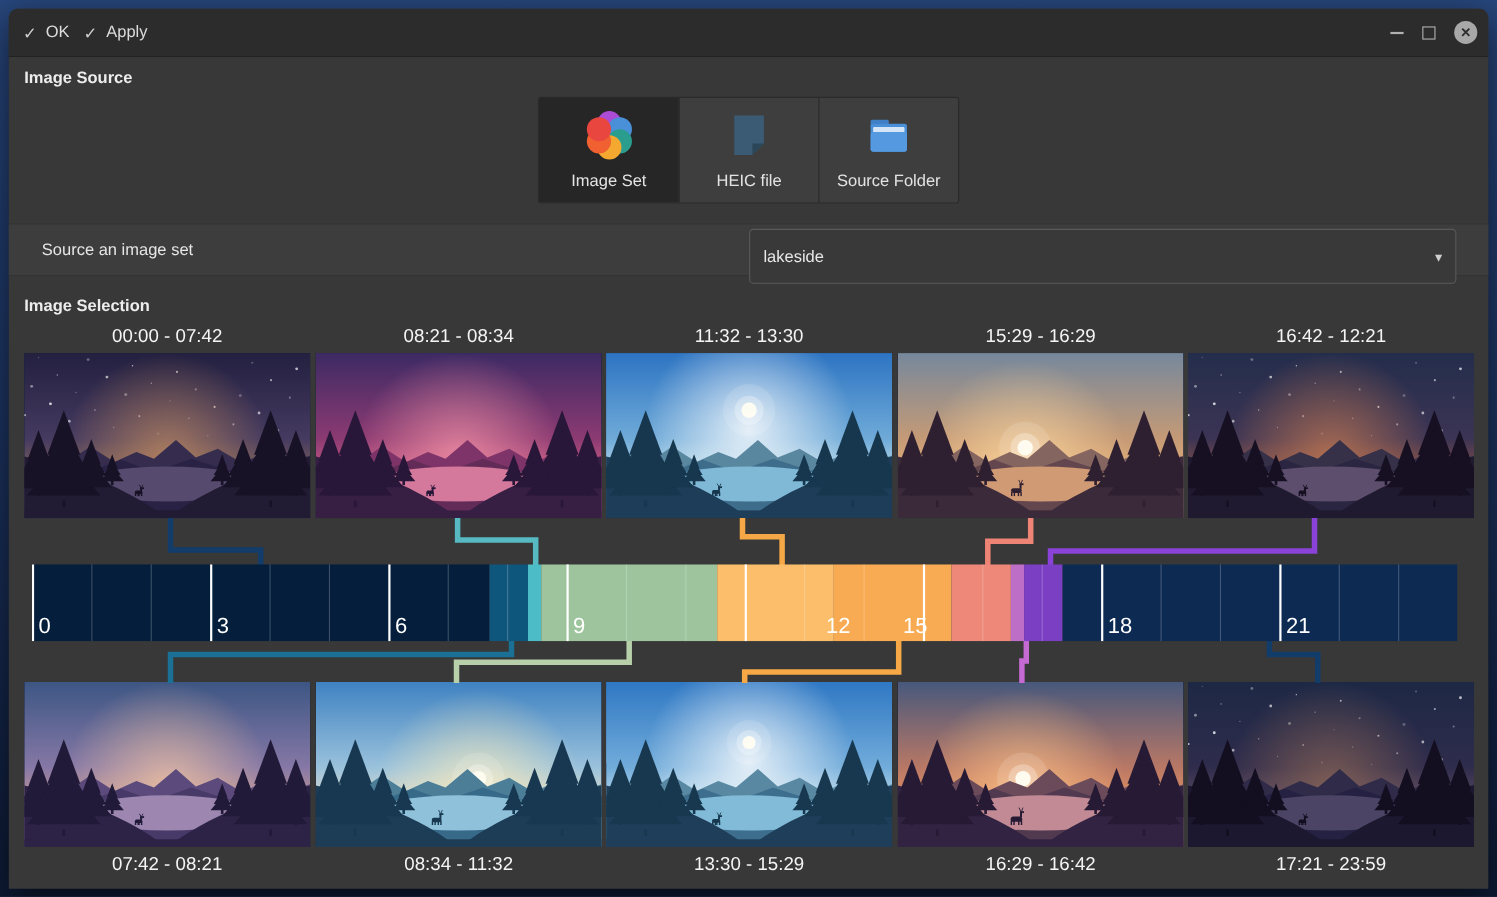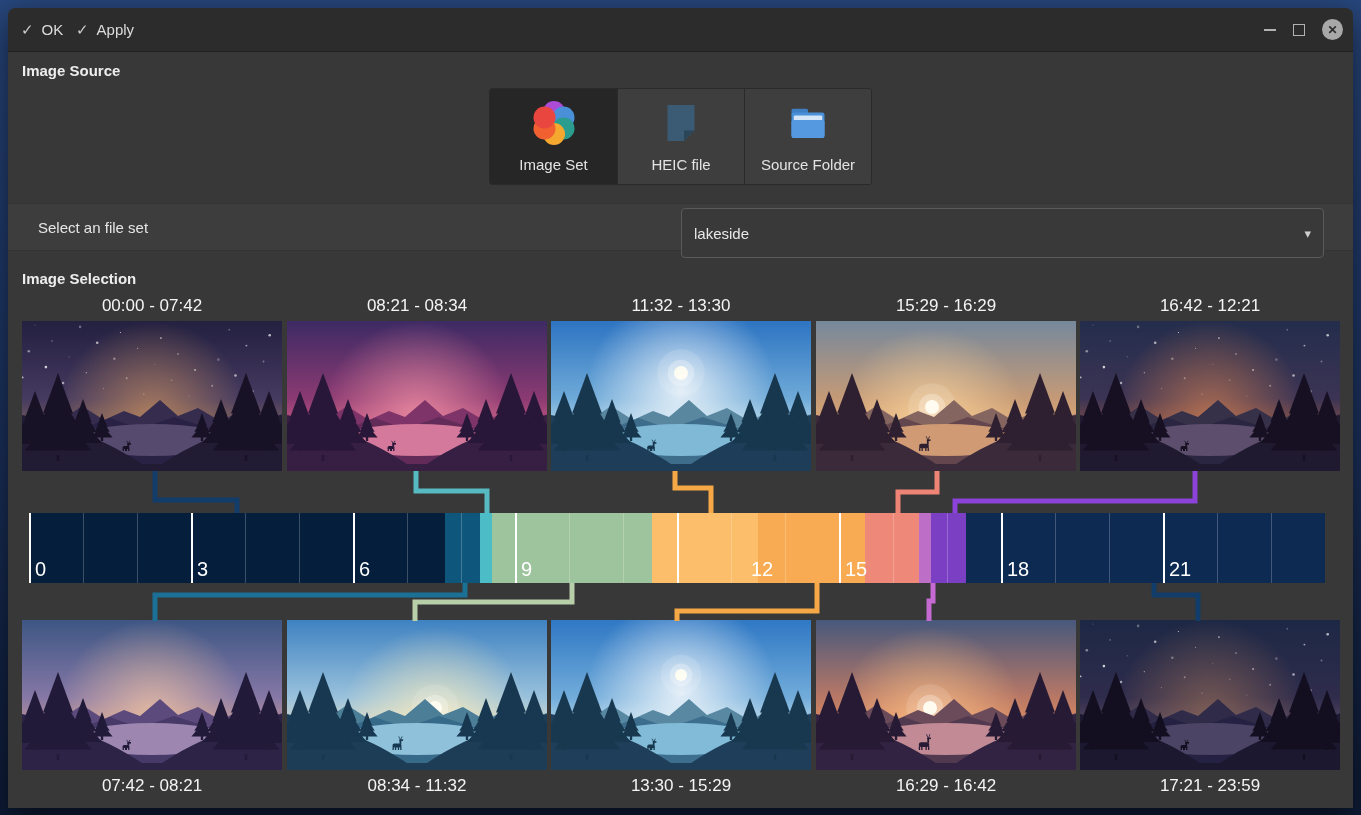--- a/index.html
+++ b/index.html
@@ -105,21 +105,21 @@
           <rect x="10" y="18" width="44" height="34" rx="3" fill="#4a90d9"></rect>
           <rect x="13" y="22" width="38" height="7" rx="1.5" fill="#d4e5f7"></rect>
           <rect x="10" y="28" width="44" height="24" rx="3" fill="#5599e0"></rect>
         </svg>
       </div>
       <span>Source Folder</span>
     </div>
   </div>
 
   <div class="abs select-row"></div>
-  <div class="abs select-label">Select an file set</div>
+  <div class="abs select-label">Source an image set</div>
   <div class="abs dropdown">
     <span>lakeside</span>
     <span class="arrow">▾</span>
   </div>
 
   <div class="abs section-header" style="left:22px;top:270px;">Image Selection</div>
 
   <div id="selection-layer" class="abs" style="left:0;top:0;width:1361px;height:815px;">
       <div class="time-label" style="left: 22px; top: 296px;">00:00 - 07:42</div>
       <div class="thumb" style="left: 22px; top: 321px;">
@@ -920,20 +920,20 @@
       <div class="ticklabel" style="left: 6px;">0</div>
       <div class="tickline" style="left: 162px;"></div>
       <div class="ticklabel" style="left: 168px;">3</div>
       <div class="tickline" style="left: 324px;"></div>
       <div class="ticklabel" style="left: 330px;">6</div>
       <div class="tickline" style="left: 486px;"></div>
       <div class="ticklabel" style="left: 492px;">9</div>
       <div class="tickline" style="left: 648px;"></div>
       <div class="ticklabel" style="left: 690px; margin-left: 32px;">12</div>
       <div class="tickline" style="left: 810px;"></div>
-      <div class="ticklabel" style="left: 816px; text-align: right;">15</div>
+      <div class="ticklabel" style="left: 792px; text-align: right;">15</div>
       <div class="tickline" style="left: 972px;"></div>
       <div class="ticklabel" style="left: 978px;">18</div>
       <div class="tickline" style="left: 1134px;"></div>
       <div class="ticklabel" style="left: 1140px;">21</div>
     </div>
 
 </div>
 
 </body></html>

